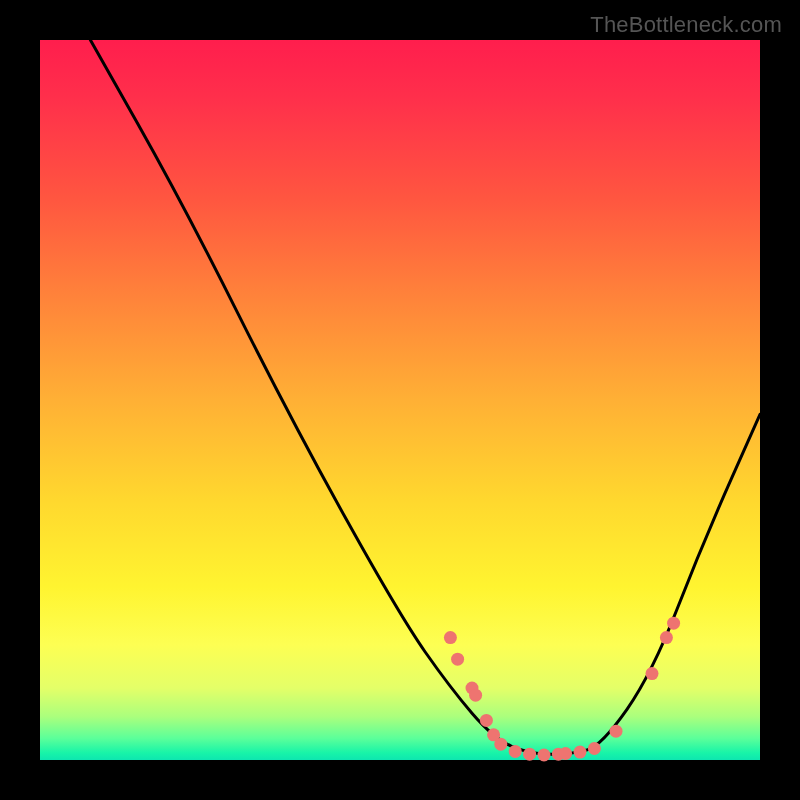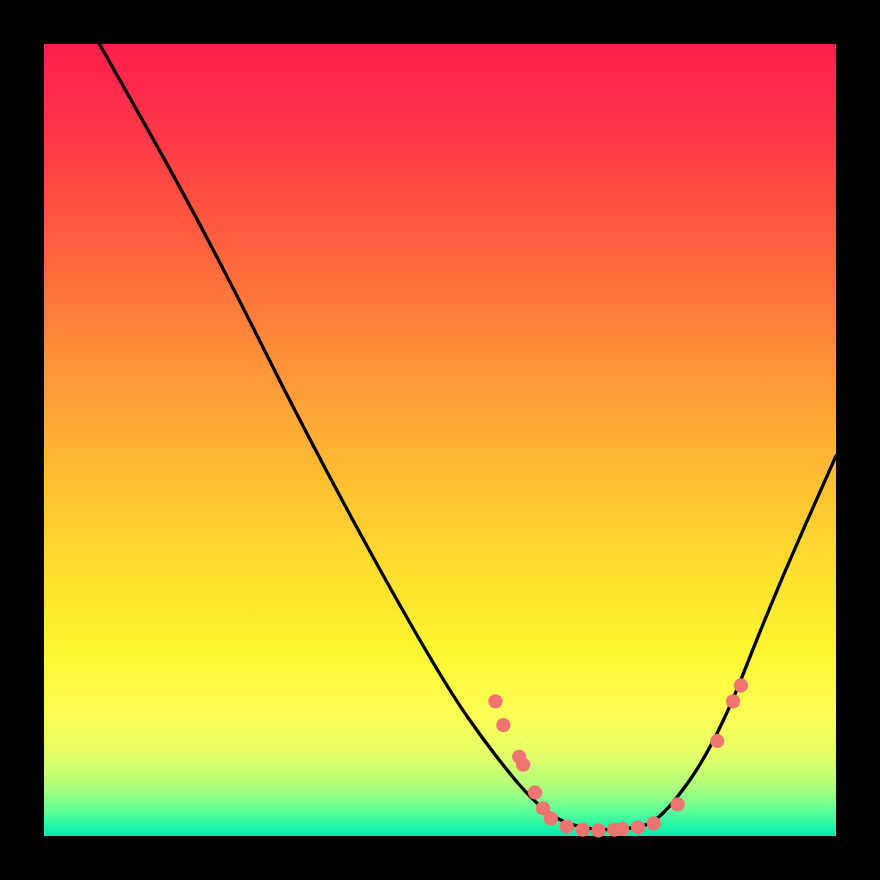--- a/index.html
+++ b/index.html
@@ -61,20 +61,21 @@
   top: 0;
   width: 720px;
   height: 720px;
   overflow: visible;
 }
 </style>
 </head>
 <body>
 
 <div class="container">
+  <div class="source-label">TheBottleneck.com</div>
   <div class="plot-area">
     <div class="gradient-bg"></div>
     <svg class="curve" viewBox="0 0 720 720">
       <path id="bottleneck-curve" fill="none" stroke="#000000" stroke-width="3" stroke-linecap="round" d="M 50.4 0.0 Q 50.4 0.0 97.2 82.8 Q 144.0 165.6 198.0 273.6 Q 252.0 381.6 306.0 478.8 Q 360.0 576.0 385.2 612.0 Q 410.4 648.0 432.0 673.2 Q 453.6 698.4 471.6 706.3 Q 489.6 714.2 511.2 714.2 Q 532.8 714.2 547.2 709.9 Q 561.6 705.6 586.8 669.6 Q 612.0 633.6 637.2 568.8 Q 662.4 504.0 691.2 439.2 T 720.0 374.4"></path>
       <g id="marker-group">
           <circle cx="410.4" cy="597.6" r="6.5" fill="#ee7470"></circle>
           <circle cx="417.6" cy="619.2" r="6.5" fill="#ee7470"></circle>
           <circle cx="432.0" cy="648.0" r="6.5" fill="#ee7470"></circle>
           <circle cx="435.6" cy="655.2" r="6.5" fill="#ee7470"></circle>
           <circle cx="446.4" cy="680.4" r="6.5" fill="#ee7470"></circle>

